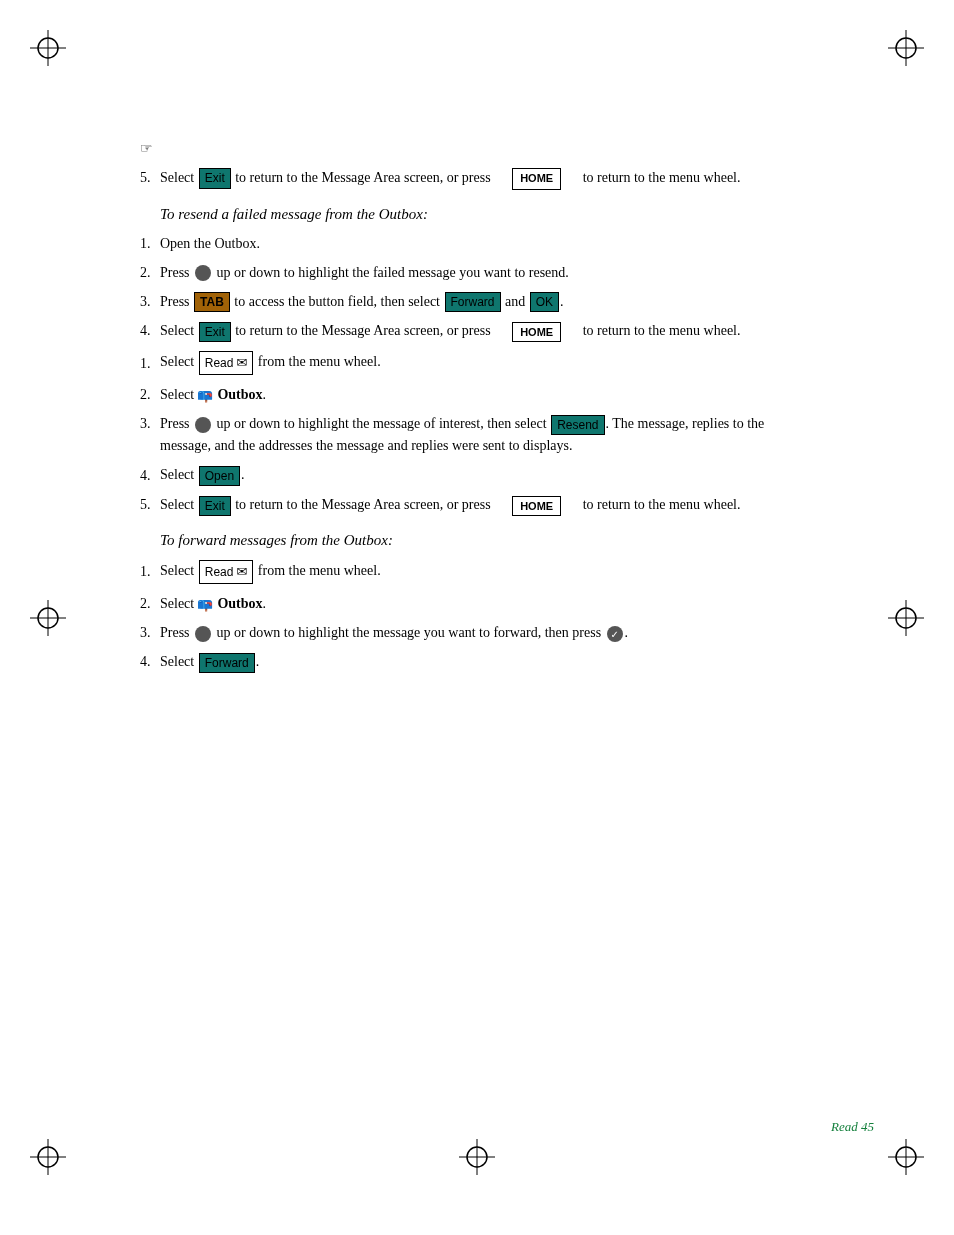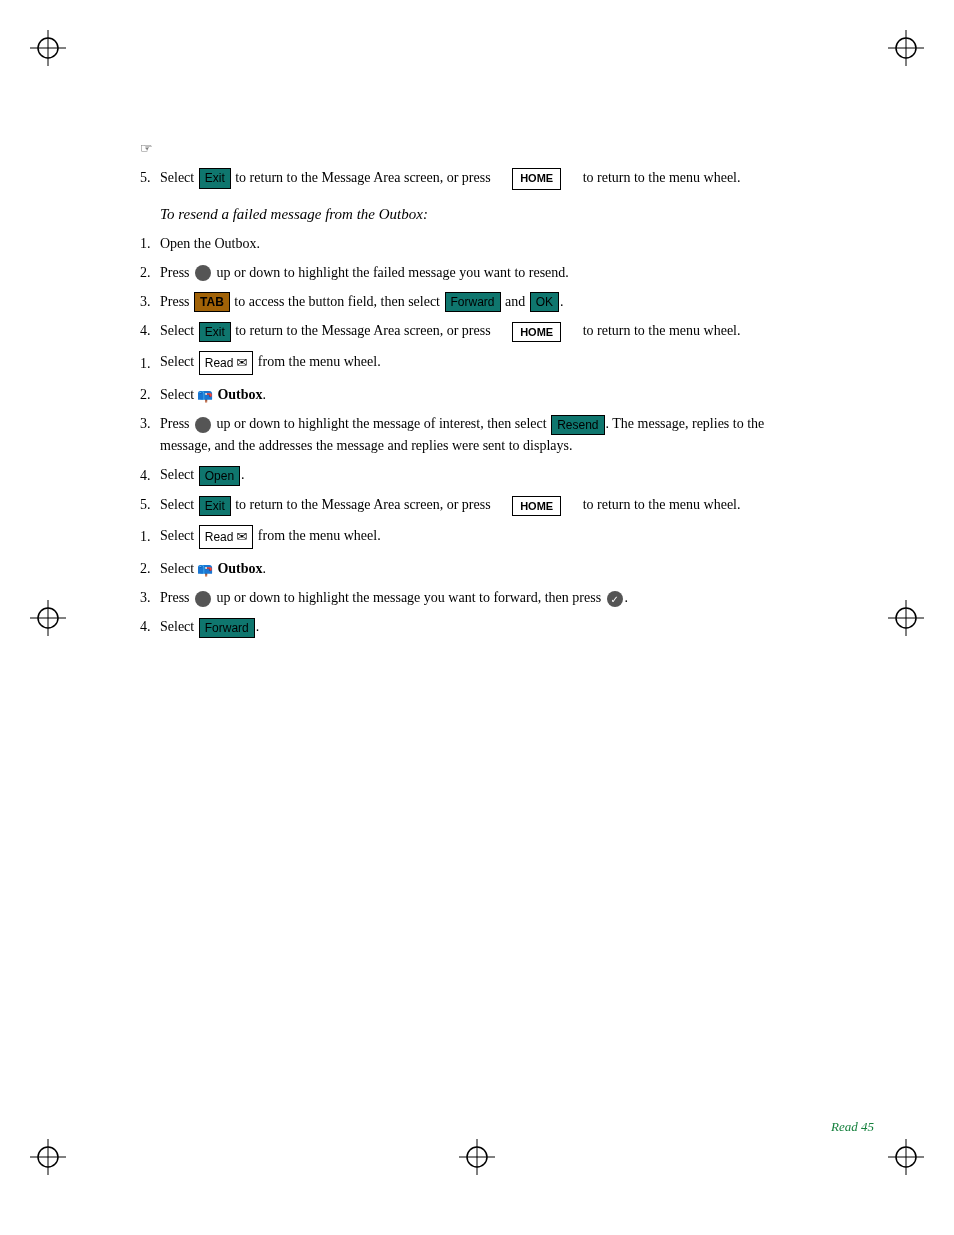--- a/index.html
+++ b/index.html
@@ -313,20 +313,21 @@
         </span>
       </li>
       <li style="align-items:flex-start; margin-bottom:8px;">
         <span class="step-num">5.&nbsp;&nbsp;</span>
         <span class="step-content">
           Select <span class="btn">Exit</span> to return to the Message Area screen, or press <span class="btn-home">HOME</span> to return to the menu wheel.
         </span>
       </li>
     </ol>
 
+    <div class="section-heading">To forward messages from the Outbox:</div>
 
     <ol class="step-list">
       <li style="align-items:center; margin-bottom:8px;">
         <span class="step-num">1.&nbsp;&nbsp;</span>
         <span class="step-content">
           Select <span class="nav-btn">Read <span class="envelope-icon">✉</span></span> from the menu wheel.
         </span>
       </li>
       <li style="align-items:center; margin-bottom:8px;">
         <span class="step-num">2.&nbsp;&nbsp;</span>

